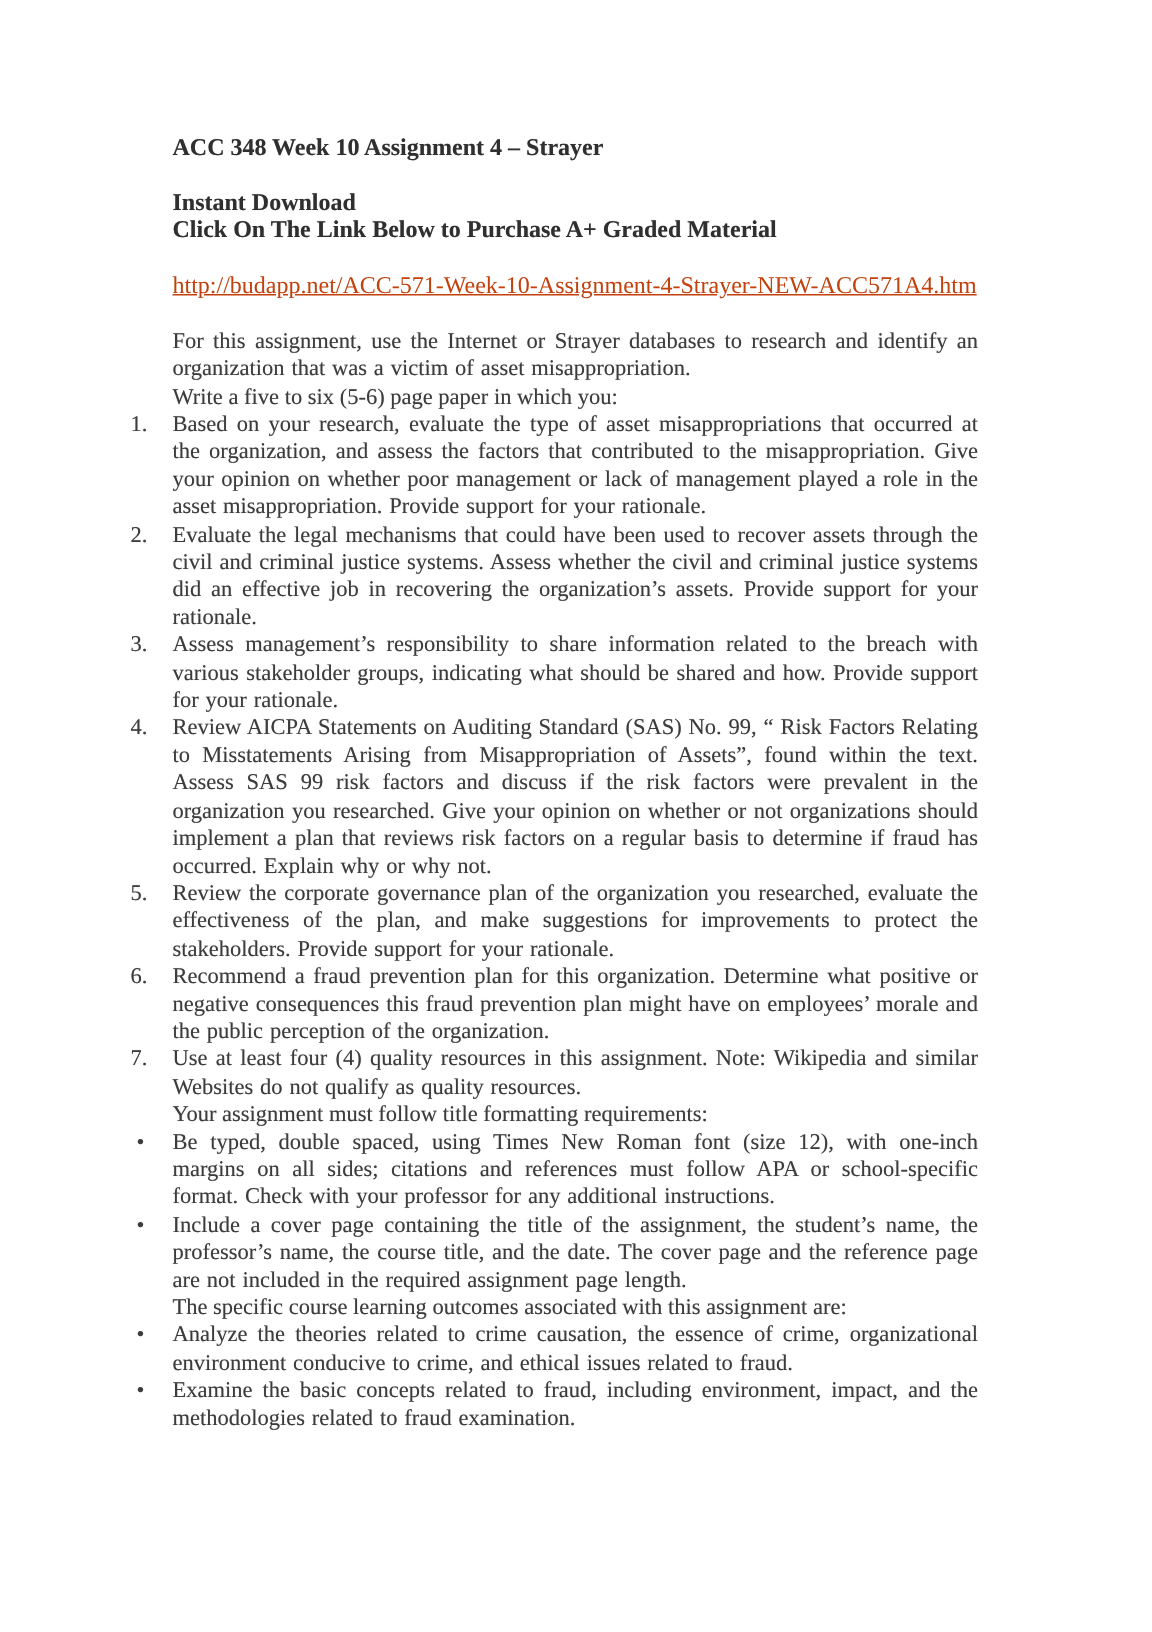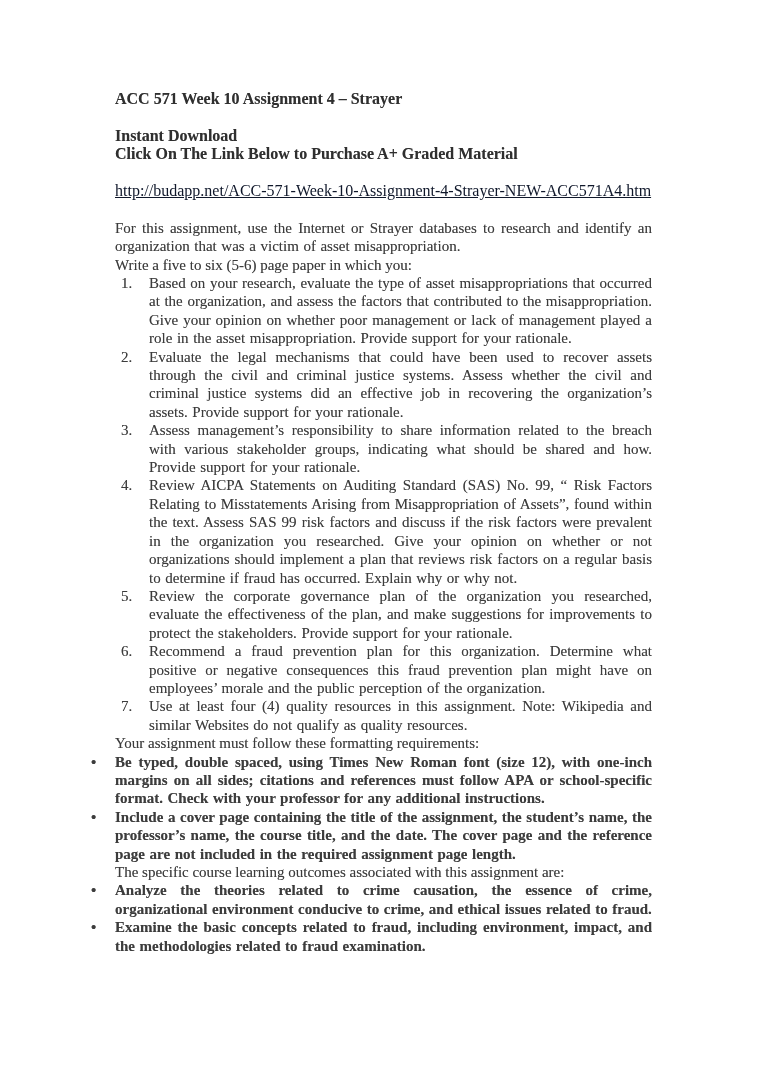--- a/index.html
+++ b/index.html
@@ -23,65 +23,63 @@
     font-size: 15px;
     line-height: 18.4px;
     text-shadow: 0 0 .5px rgba(75,75,75,.5);
   }
   p { margin: 0; }
   .bold { font-weight: bold; color: #2f2f2f; }
   .big  { font-size: 16px; }
   .gap-below { margin-bottom: 18.4px; }
   .jst { text-align: justify; word-spacing: 0.055em; }
   a.doclink {
-    color: #0f172a;
+    color: #c2410c;
     text-decoration: underline;
     text-shadow: none;
   }
   ol.numlist {
     margin: 0; padding: 0;
     list-style: none;
     counter-reset: item;
   }
   ol.numlist > li {
     counter-increment: item;
     position: relative;
     text-align: justify;
     word-spacing: 0.055em;
-    margin-left: 34px;
   }
   ol.numlist > li::before {
     content: counter(item) ".";
     position: absolute;
     left: -28px;
     top: 0;
   }
   ul.blist {
     margin: 0; padding: 0;
     list-style: none;
-    font-weight: bold;
   }
   ul.blist > li {
     position: relative;
     text-align: justify;
     word-spacing: 0.055em;
   }
   ul.blist > li::before {
     content: "\2022";
     position: absolute;
     left: -24px;
     top: 0;
   }
 </style>
 </head>
 <body>
 
 <div class="doc">
 
-  <p class="bold big gap-below">ACC 571 Week 10 Assignment 4 – Strayer</p>
+  <p class="bold big gap-below">ACC 348 Week 10 Assignment 4 – Strayer</p>
 
   <div class="gap-below">
     <p class="bold big">Instant Download</p>
     <p class="bold big">Click On The Link Below to Purchase A+ Graded Material</p>
   </div>
 
   <p class="gap-below"><a class="doclink big" href="#">http://budapp.net/ACC-571-Week-10-Assignment-4-Strayer-NEW-ACC571A4.htm</a></p>
 
   <p class="jst">For this assignment, use the Internet or Strayer databases to research and identify an organization that was a victim of asset misappropriation.</p>
   <p>Write a five to six (5-6) page paper in which you:</p>
@@ -89,21 +87,21 @@
   <ol class="numlist">
     <li>Based on your research, evaluate the type of asset misappropriations that occurred at the organization, and assess the factors that contributed to the misappropriation. Give your opinion on whether poor management or lack of management played a role in the asset misappropriation. Provide support for your rationale.</li>
     <li>Evaluate the legal mechanisms that could have been used to recover assets through the civil and criminal justice systems. Assess whether the civil and criminal justice systems did an effective job in recovering the organization’s assets. Provide support for your rationale.</li>
     <li>Assess management’s responsibility to share information related to the breach with various stakeholder groups, indicating what should be shared and how. Provide support for your rationale.</li>
     <li>Review AICPA Statements on Auditing Standard (SAS) No. 99, “ Risk Factors Relating to Misstatements Arising from Misappropriation of Assets”, found within the text. Assess SAS 99 risk factors and discuss if the risk factors were prevalent in the organization you researched. Give your opinion on whether or not organizations should implement a plan that reviews risk factors on a regular basis to determine if fraud has occurred. Explain why or why not.</li>
     <li>Review the corporate governance plan of the organization you researched, evaluate the effectiveness of the plan, and make suggestions for improvements to protect the stakeholders.  Provide support for your rationale.</li>
     <li>Recommend a fraud prevention plan for this organization. Determine what positive or negative consequences this fraud prevention plan might have on employees’ morale and the public perception of the organization.</li>
     <li>Use at least four (4) quality resources in this assignment. Note: Wikipedia and similar Websites do not qualify as quality resources.</li>
   </ol>
 
-  <p>Your assignment must follow these formatting requirements:</p>
+  <p>Your assignment must follow title formatting requirements:</p>
 
   <ul class="blist">
     <li>Be typed, double spaced, using Times New Roman font (size 12), with one-inch margins on all sides; citations and references must follow APA or school-specific format. Check with your professor for any additional instructions.</li>
     <li>Include a cover page containing the title of the assignment, the student’s name, the professor’s name, the course title, and the date. The cover page and the reference page are not included in the required assignment page length.</li>
   </ul>
 
   <p>The specific course learning outcomes associated with this assignment are:</p>
 
   <ul class="blist">
     <li>Analyze the theories related to crime causation, the essence of crime, organizational environment conducive to crime, and ethical issues related to fraud.</li>

